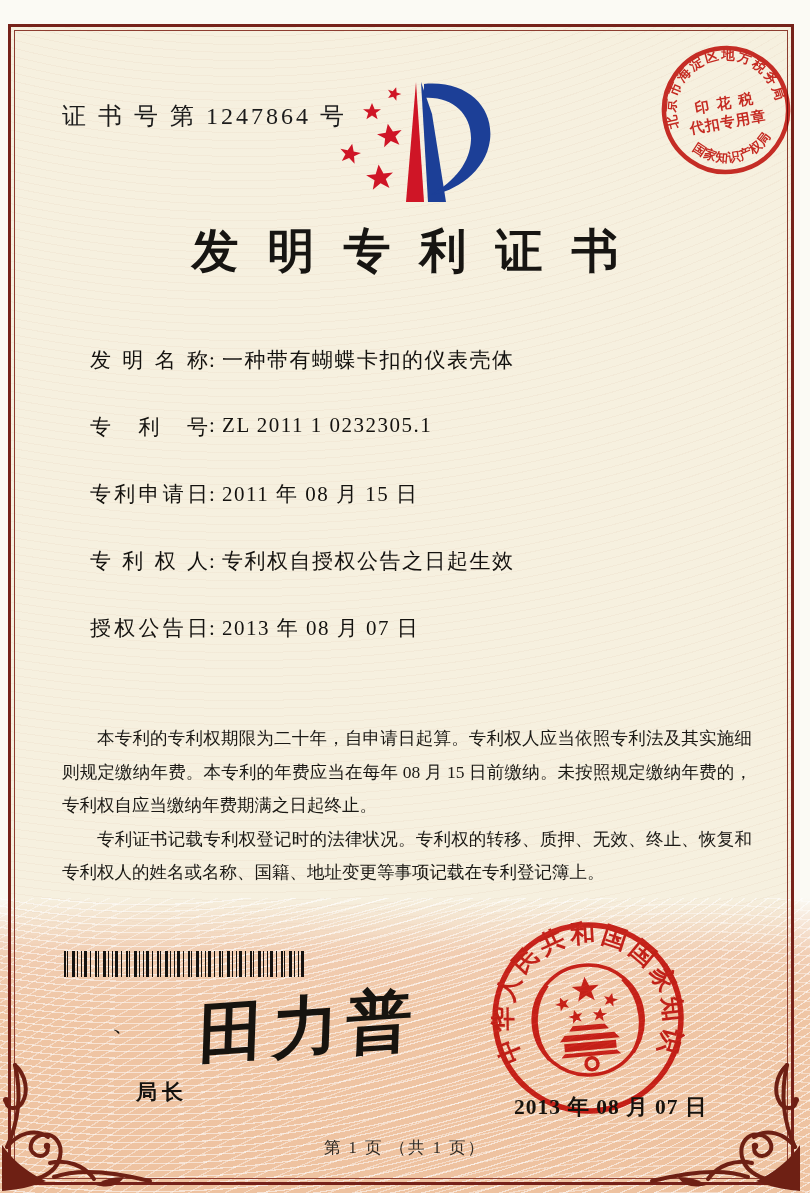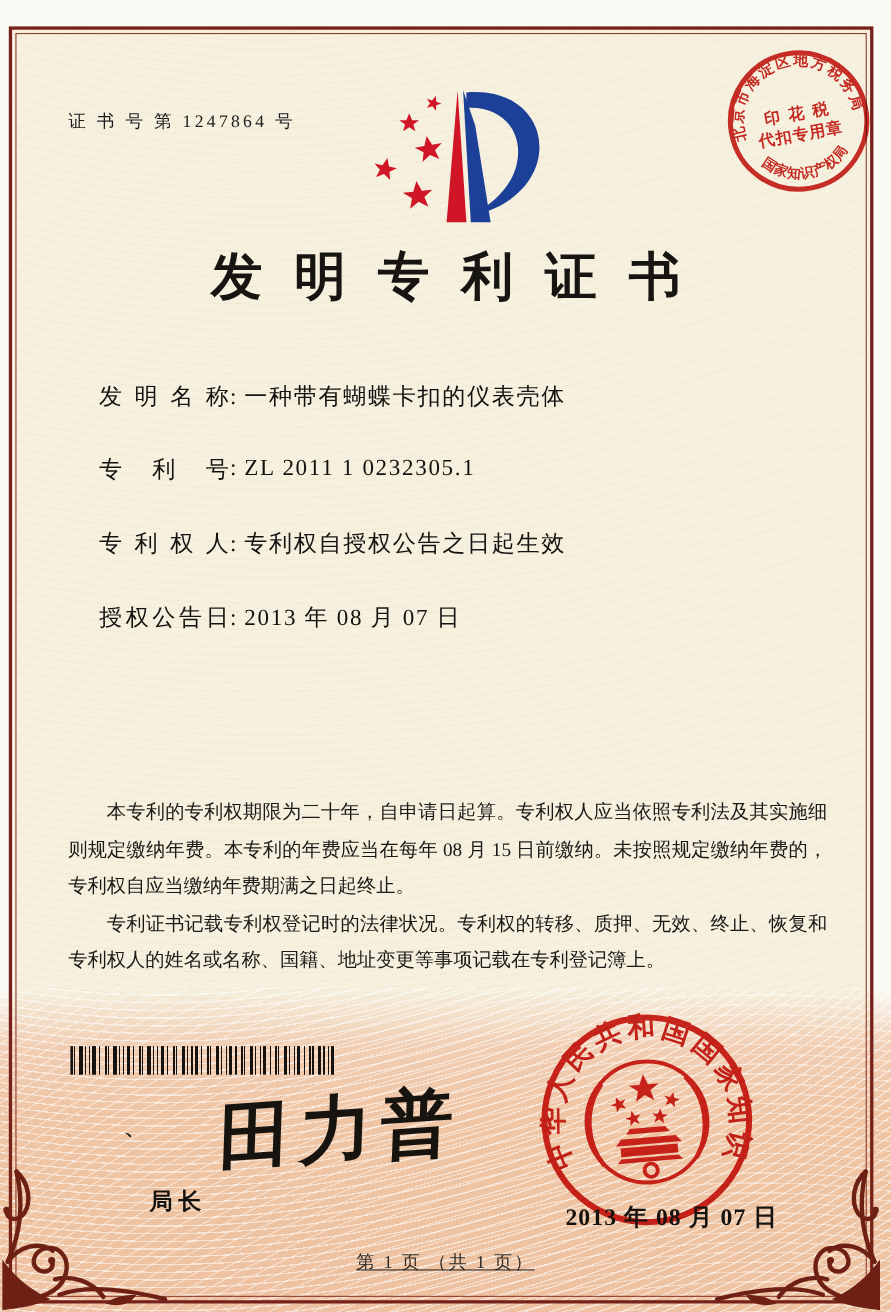--- a/index.html
+++ b/index.html
@@ -27,21 +27,21 @@
     border:3px solid #76221a;pointer-events:none;
   }
   .frame::after{
     content:"";position:absolute;inset:3px;border:1px solid #8d3c30;
   }
   .flourish{position:absolute;bottom:2px;z-index:4;width:152px;height:132px;}
   .flourish.right{right:10px;}
   .flourish.left{left:2px;transform:scaleX(-1);}
   .cert-no{
     position:absolute;left:62px;top:100px;z-index:5;
-    font-size:16px;color:#1c1c1c;letter-spacing:3px;text-align:center;
+    font-size:24px;color:#1c1c1c;letter-spacing:3px;text-align:center;
   }
   .logo{position:absolute;left:328px;top:74px;width:164px;height:134px;z-index:5;}
   .stamp-top{
     position:absolute;left:656px;top:40px;width:140px;height:140px;z-index:6;
     mix-blend-mode:multiply;opacity:.93;transform:rotate(-10deg);
   }
   .title{
     position:absolute;left:0;right:0;top:220px;z-index:5;
     text-align:center;font-size:47px;font-weight:700;color:#171512;
     letter-spacing:29px;padding-left:29px;
@@ -88,21 +88,21 @@
   .seal{
     position:absolute;left:486px;top:916px;width:204px;height:204px;z-index:6;
     mix-blend-mode:multiply;opacity:.95;transform:rotate(-5deg);
   }
   .seal-date{
     position:absolute;left:514px;top:1092px;z-index:7;
     font-size:21.5px;font-weight:600;color:#17130e;letter-spacing:1px;white-space:nowrap;
   }
   .footer{
     position:absolute;left:0;right:0;top:1137px;z-index:5;
-    text-align:center;font-size:16.5px;color:#2f2b26;letter-spacing:2px;text-decoration:underline;
+    text-align:center;font-size:16.5px;color:#2f2b26;letter-spacing:2px;
   }
   .seal-text{fill:#c91c15;font-weight:700;font-family:"Liberation Serif",serif;}
 </style>
 </head>
 <body>
 
 <div class="paper-inner"></div>
 <div class="pink-band"></div>
 <div class="frame"></div>
 
@@ -175,20 +175,24 @@
 <div class="title">发明专利证书</div>
 
 <div class="fields">
   <div class="field-row">
     <span class="field-label">发明名称</span><span class="field-colon">:</span>
     <span class="field-value">一种带有蝴蝶卡扣的仪表壳体</span>
   </div>
   <div class="field-row">
     <span class="field-label">专利号</span><span class="field-colon">:</span>
     <span class="field-value">ZL 2011 1 0232305.1</span>
+  </div>
+  <div class="field-row">
+    <span class="field-label">专利申请日</span><span class="field-colon">:</span>
+    <span class="field-value">2011 年 08 月 15 日</span>
   </div>
   <div class="field-row">
     <span class="field-label">专利权人</span><span class="field-colon">:</span>
     <span class="field-value">专利权自授权公告之日起生效</span>
   </div>
   <div class="field-row">
     <span class="field-label">授权公告日</span><span class="field-colon">:</span>
     <span class="field-value">2013 年 08 月 07 日</span>
   </div>
 </div>

